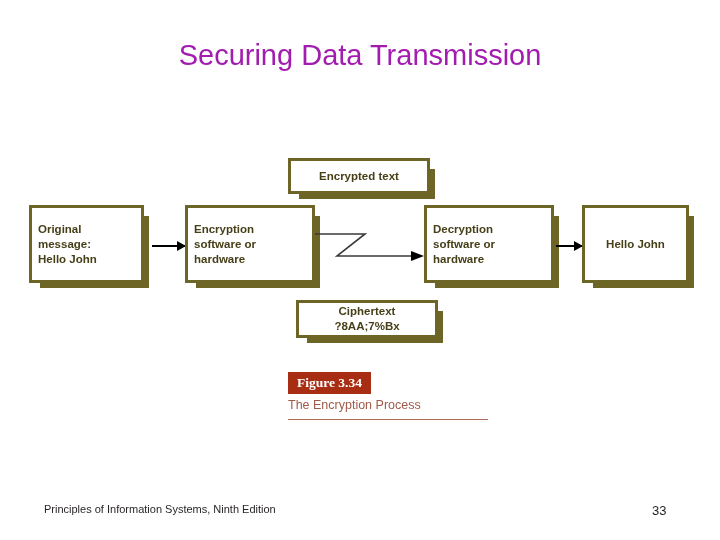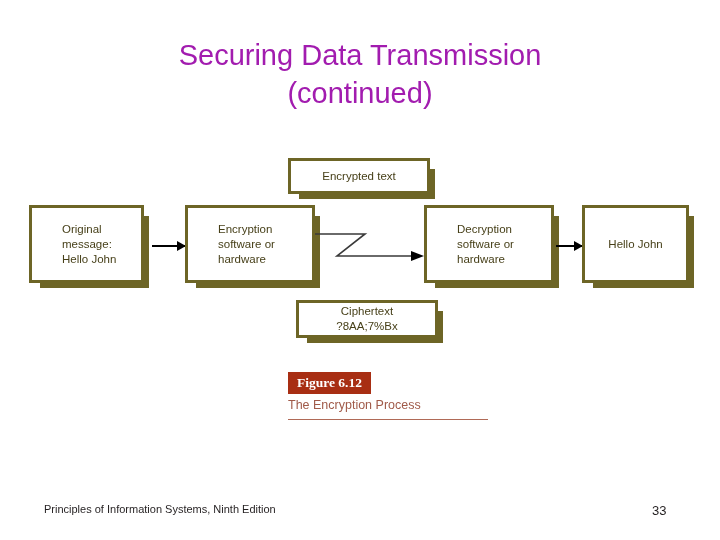--- a/index.html
+++ b/index.html
@@ -40,41 +40,41 @@
     height: 540px;
   }
 
   
   .obox {
     position: absolute;
     box-sizing: border-box;
     background: #ffffff;
     border: 3px solid #6d6526;
     color: #463f18;
-    font-weight: normal;
+    font-weight: bold;
     font-size: 11.5px;
     line-height: 15px;
     font-family: "Liberation Sans", sans-serif;
   }
   .obox::after {
     content: "";
     position: absolute;
     left: 8px;
     top: 8px;
     width: 100%;
     height: 100%;
     background: #6d6526;
     z-index: -1;
   }
 
   
   .proc {
     display: flex;
     align-items: center;
-    padding-left: 30px;
+    padding-left: 6px;
   }
   .proc.center {
     justify-content: center;
     padding-left: 0;
   }
 
   
   .lbl {
     display: flex;
     align-items: center;
@@ -149,21 +149,20 @@
     font-size: 13px;
     color: #231f20;
     font-family: "Liberation Sans", sans-serif;
   }
 </style>
 </head>
 <body>
 
 <div class="slide-title">
   <span>Securing Data Transmission</span>
-  <span class="line2">(continued)</span>
 </div>
 
 <div class="figure-area">
 
   <div class="obox lbl" style="left:288px; top:158px; width:142px; height:36px;">
     <span class="obox-txt">Encrypted text</span>
   </div>
 
 
   <div class="obox proc" style="left:29px; top:205px; width:115px; height:78px;">
@@ -206,21 +205,21 @@
   </div>
 
   <div class="obox lbl" style="left:296px; top:300px; width:142px; height:38px;">
     <div>
       <span class="obox-txt">Ciphertext</span>
       <span class="obox-txt">?8AA;7%Bx</span>
     </div>
   </div>
 
   <div class="fig-caption">
-    <div class="fig-badge">Figure 6.12</div>
+    <div class="fig-badge">Figure 3.34</div>
     <div class="fig-caption-text">The Encryption Process</div>
     <div class="fig-rule"></div>
   </div>
 
 </div>
 
 <div class="footer-text">Principles of Information Systems, Ninth Edition</div>
 <div class="footer-page">33</div>
 
 </body></html>

